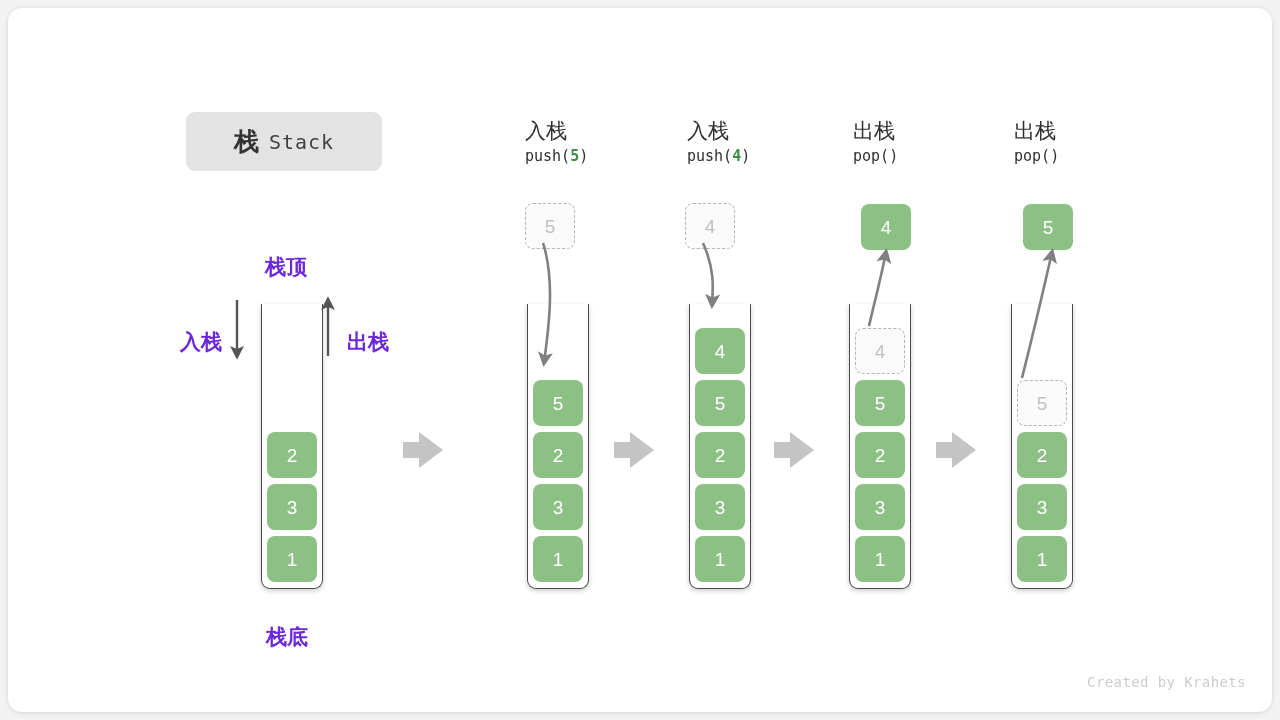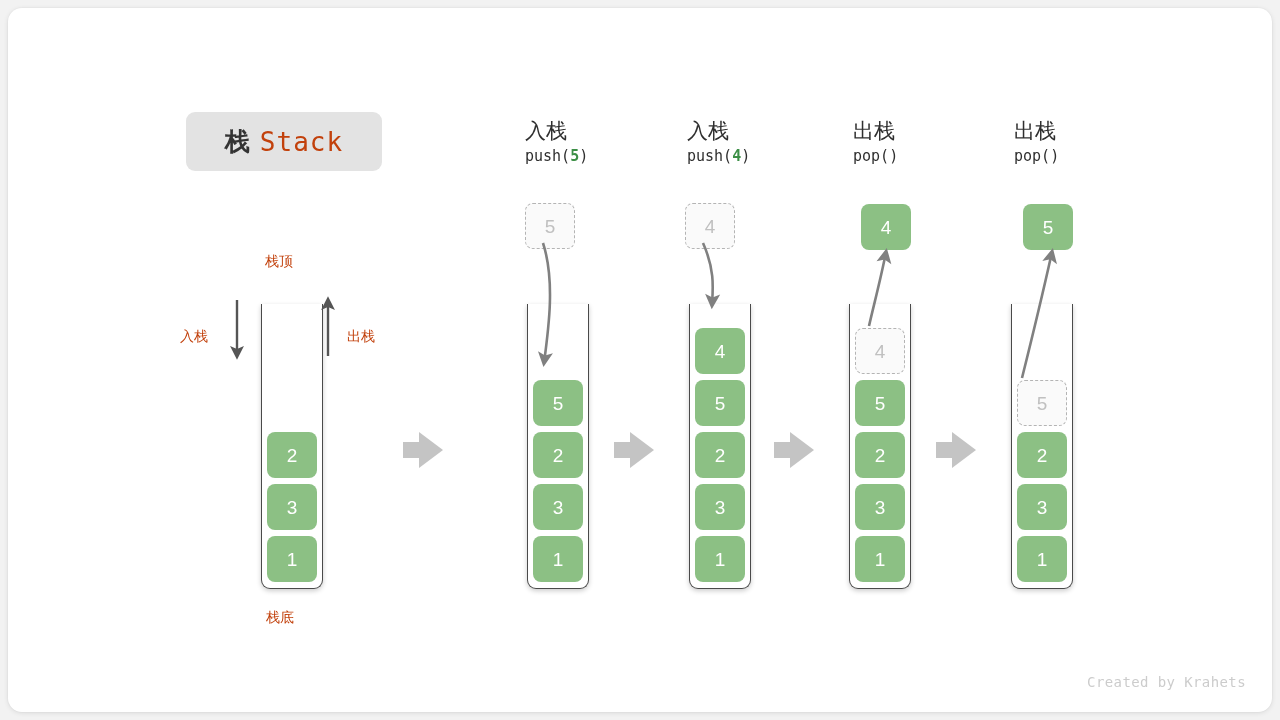--- a/index.html
+++ b/index.html
@@ -41,31 +41,31 @@
     justify-content: center;
     gap: 10px;
   }
   #title-badge .cn {
     font-size: 25px;
     font-weight: bold;
     color: #333333;
   }
   #title-badge .en {
     font-family: "DejaVu Sans Mono", monospace;
-    font-size: 26px;
-    color: #c2410c;
+    font-size: 20px;
+    color: #404040;
     letter-spacing: 1px;
   }
 
   
   .cjk-label {
     position: absolute;
-    font-size: 14px;
-    font-weight: normal;
-    color: #c2410c;
+    font-size: 21px;
+    font-weight: bold;
+    color: #6d28d9;
     white-space: nowrap;
   }
 
   .op-label {
     position: absolute;
     white-space: nowrap;
     line-height: 1.42;
   }
   .op-label .cn {
     display: block;
@@ -187,21 +187,21 @@
 
   <div class="cjk-label" style="left:339px; top:320px;">出栈</div>
 
   <div class="stack" style="left:253px; top:296px;">
     <div class="walls"></div>
     <div class="cell solid" style="bottom:7px;">1</div>
     <div class="cell solid" style="bottom:59px;">3</div>
     <div class="cell solid" style="bottom:111px;">2</div>
   </div>
 
-  <div class="cjk-label" style="left:258px; top:601px;">栈底</div>
+  <div class="cjk-label" style="left:258px; top:615px;">栈底</div>
 
   <div class="op-label" style="left:517px; top:108px;">
     <span class="cn">入栈</span>
     <span class="code"><span>push(</span><span class="arg">5</span><span>)</span></span>
   </div>
 
   <div class="float-box ghost" style="left:517px; top:195px;">5</div>
 
   <div class="stack" style="left:519px; top:296px;">
     <div class="walls"></div>

